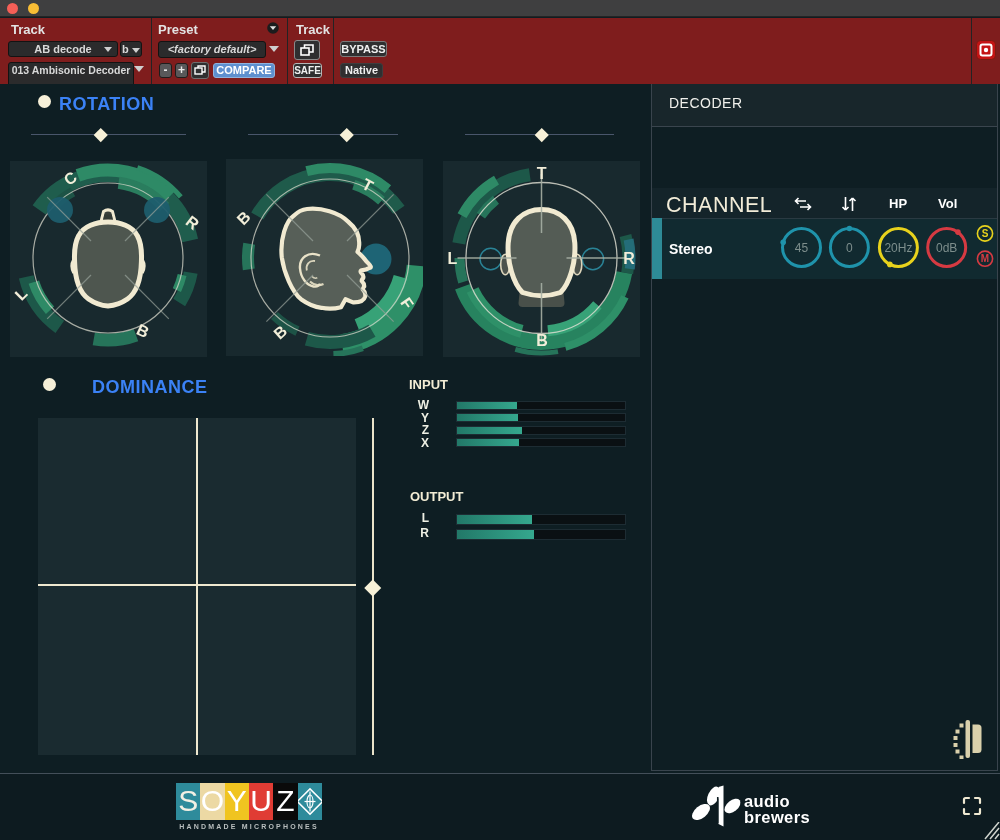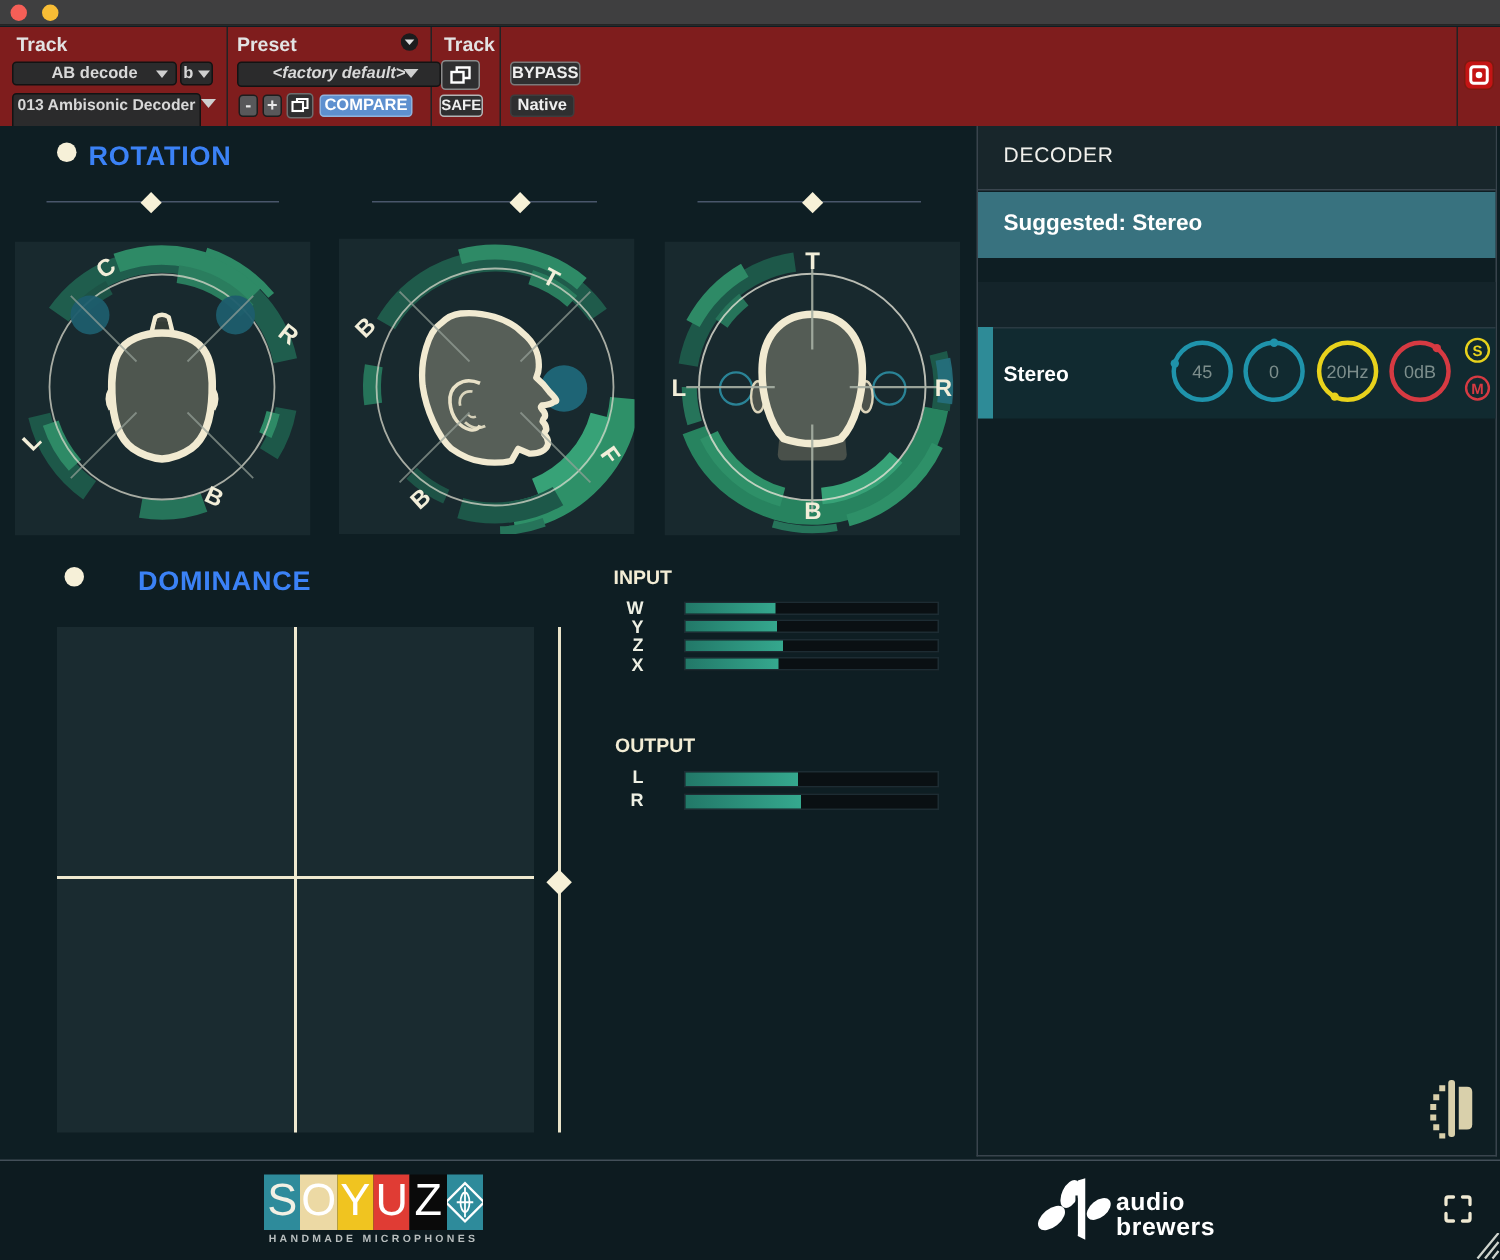--- a/index.html
+++ b/index.html
@@ -85,21 +85,21 @@
     <svg class="abs" style="left:267px; top:4px;" width="12" height="12" viewBox="0 0 12 12">
         <circle cx="6" cy="6" r="5.8" fill="#1c1c1d"></circle>
         <path d="M 2.8 4.3 H 9.2 L 6 8 Z" fill="#e0e0e0"></path>
       </svg>
 
     <div class="dd" style="left:8px; top:23px; width:110px; height:16px; line-height:14px;">AB decode <span class="tri" style="position:absolute; right:5px; top:5px;"></span></div>
     <div class="dd" style="left:120px; top:23px; width:22px; height:16px; line-height:14px;">b&nbsp;<span class="tri"></span></div>
     <div class="dd" style="left:8px; top:44px; width:126px; height:32px; line-height:14px; font-size:10.5px; white-space:nowrap; overflow:hidden;">013 Ambisonic Decoder</div>
     <span class="tri" style="position:absolute; left:134px; top:48px; border-left-width:5px; border-right-width:5px; border-top-width:6px;"></span>
 
-    <div class="dd" style="left:158px; top:23px; width:136px; height:17px; line-height:15px; font-style:italic;">&lt;factory default&gt;</div>
+    <div class="dd" style="left:158px; top:23px; width:108px; height:17px; line-height:15px; font-style:italic;">&lt;factory default&gt;</div>
     <span class="tri" style="position:absolute; left:269px; top:28px; border-left-width:5px; border-right-width:5px; border-top-width:6px;"></span>
 
     <div class="sq" style="left:159px; top:45px; width:13px; height:15px; line-height:13px;">-</div>
     <div class="sq" style="left:175px; top:45px; width:13px; height:15px; line-height:13px;">+</div>
     <div class="sq" style="left:191px; top:44px; width:18px; height:17px; background:#2f2f30; border-color:#6e6e6e;">
       <svg width="12" height="11" viewBox="0 0 12 11" style="margin-top:2px;">
           <rect x="1" y="3" width="7" height="6" fill="#2f2f30" stroke="#fff" stroke-width="1.4"></rect>
           <path d="M4 3 V1 H11 V7 H8" fill="none" stroke="#fff" stroke-width="1.4"></path>
         </svg>
     </div>
@@ -256,23 +256,33 @@
     </div>
   <div class="mbar" style="top:529px; height:11px;">
       <div class="mfill" style="width:77px; height:9px;"></div>
     </div>
 
   <div id="rightpanel">
     <div class="abs" style="left:0; top:0; width:345px; height:42px; background:#18262b;"></div>
     <div class="abs" style="left:0; top:104px; width:345px; height:30px; background:#14242a;"></div>
     <div id="dec-label">DECODER</div>
     <div id="dec-divider"></div>
-    <div id="suggested">
-        <span>Suggested: Stereo</span>
-      </div>
+    <div id="channelhdr">
+      <span class="big">CHANNEL</span>
+      <svg class="abs" style="left:142px; top:9px;" width="18" height="14" viewBox="0 0 18 14">
+          <path d="M 4.5 1 L 1.5 4 L 4.5 7 M 1.5 4 H 12" stroke="#fff" stroke-width="1.6" fill="none"></path>
+          <path d="M 13.5 7 L 16.5 10 L 13.5 13 M 16.5 10 H 6" stroke="#fff" stroke-width="1.6" fill="none"></path>
+        </svg>
+      <svg class="abs" style="left:189px; top:8px;" width="16" height="16" viewBox="0 0 16 16">
+          <path d="M 4.5 1 V 14 M 4.5 14 L 1.5 11 M 4.5 14 L 7.5 11" stroke="#fff" stroke-width="1.6" fill="none"></path>
+          <path d="M 11.5 15 V 2 M 11.5 2 L 8.5 5 M 11.5 2 L 14.5 5" stroke="#fff" stroke-width="1.6" fill="none"></path>
+        </svg>
+      <span class="colicon" style="left:237px;">HP</span>
+      <span class="colicon" style="left:286px;">Vol</span>
+    </div>
     <div id="stereotab"></div>
     <div id="stereorow">
       <span class="name">Stereo</span>
       <svg class="abs" style="left:0; top:0;" width="345" height="61" viewBox="0 0 345 61">
           <circle cx="149.5" cy="28.5" r="19" fill="none" stroke="#1f93ab" stroke-width="3"></circle>
           <circle cx="131.2" cy="23.3" r="2.8" fill="#1f93ab"></circle>
           <text x="149.5" y="33.0" text-anchor="middle" font-family="Liberation Sans, sans-serif" font-size="12" fill="#7d8e8c">45</text>
           <circle cx="197.4" cy="28.5" r="19" fill="none" stroke="#1f93ab" stroke-width="3"></circle>
           <circle cx="197.4" cy="9.5" r="2.8" fill="#1f93ab"></circle>
           <text x="197.4" y="33.0" text-anchor="middle" font-family="Liberation Sans, sans-serif" font-size="12" fill="#7d8e8c">0</text>

